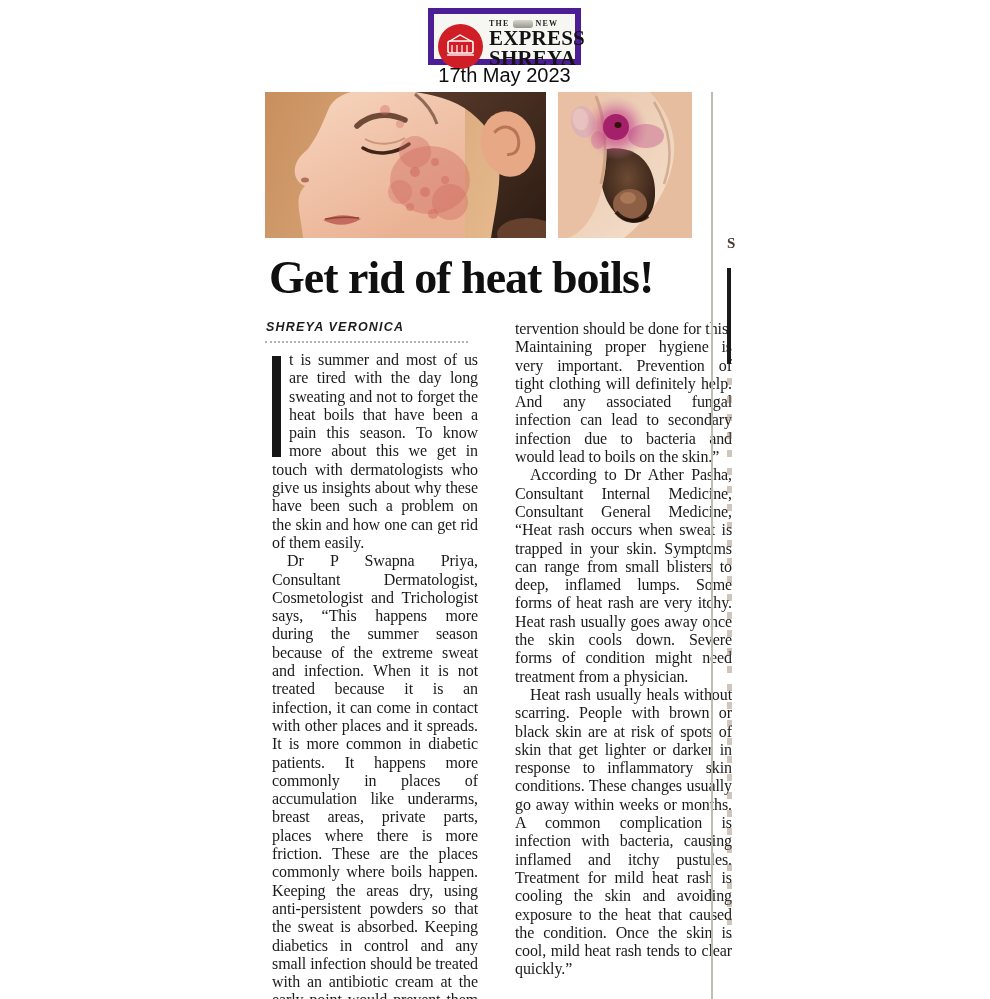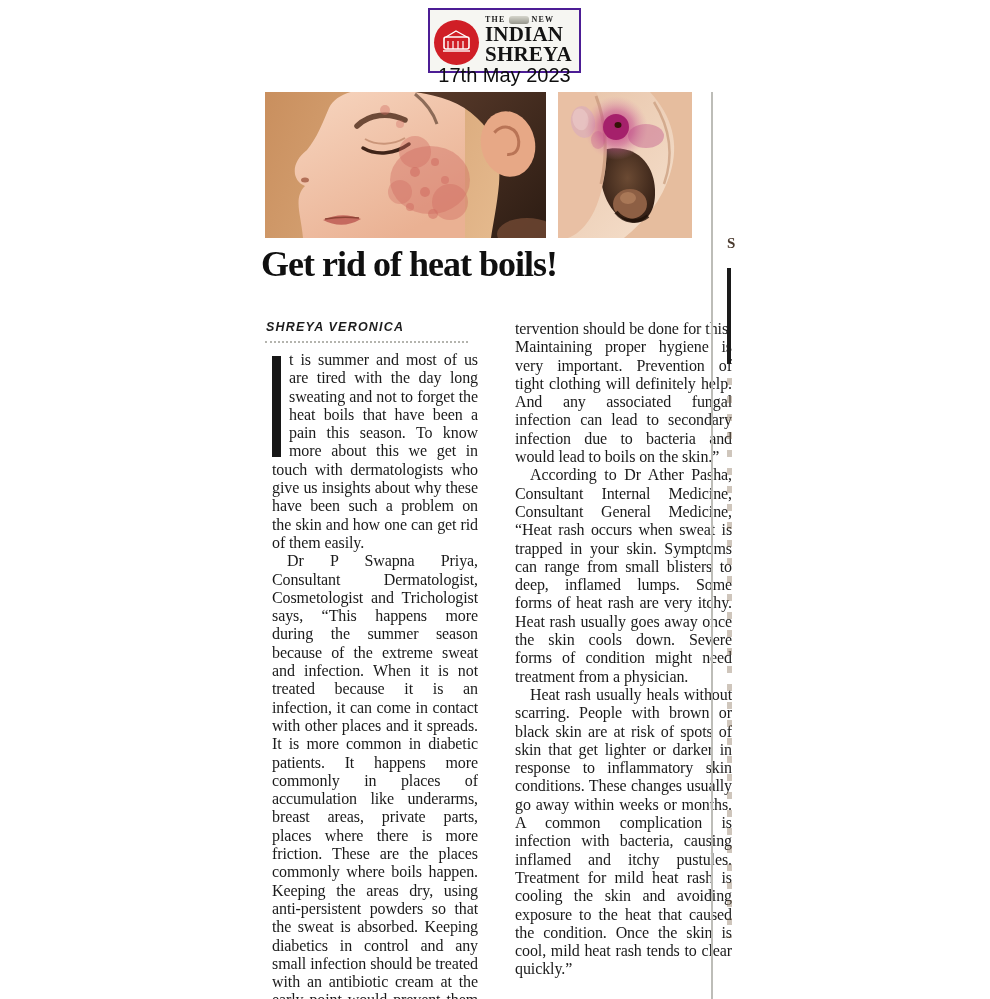--- a/index.html
+++ b/index.html
@@ -3,22 +3,22 @@
 <meta charset="utf-8">
 <style>
   html,body { margin:0; padding:0; background:#ffffff; }
   .page {
     position:relative; width:990px; height:999px; background:#ffffff; overflow:hidden;
     font-family:"Liberation Serif","DejaVu Serif",serif;
   }
 
   
   .masthead-box {
-    position:absolute; left:428px; top:8px; width:153px; height:65px;
-    background:#f6f6f2; border:2px solid #4c1d95; box-sizing:border-box;
+    position:absolute; left:428px; top:8px; width:153px; height:57px;
+    background:#f6f6f2; border:6px solid #4c1d95; box-sizing:border-box;
   }
   .logo-circle {
     position:absolute; left:4px; top:10px; width:45px; height:45px;
     border-radius:50%; background:#d01e26;
   }
   .masthead-text { position:absolute; left:55px; top:5px; width:95px; }
   .masthead-top {
     display:flex; align-items:center; gap:3px;
     font-size:8px; font-weight:bold; letter-spacing:1.2px; color:#222;
   }
@@ -35,22 +35,22 @@
   }
 
   
   .photo { position:absolute; top:92px; height:146px; overflow:hidden; }
   .photo svg { display:block; }
   .photo-left  { left:265px; width:281px; }
   .photo-right { left:558px; width:134px; }
 
   
   .headline {
-    position:absolute; left:261px; top:243px; width:470px; margin:0;
-    font-size:36px; font-weight:bold; letter-spacing:-1px; color:#101010; white-space:nowrap;
+    position:absolute; left:261px; top:243px; width:470px; margin:8px;
+    font-size:46px; font-weight:bold; letter-spacing:-1px; color:#101010; white-space:nowrap;
   }
   .byline {
     position:absolute; left:266px; top:320px;
     font-family:"Liberation Sans","DejaVu Sans",sans-serif;
     font-weight:bold; font-size:12.5px; letter-spacing:1.2px; color:#1c1c1c;font-style:italic;
   }
   .byline-rule { position:absolute; left:265px; top:341px; width:203px; border-top:2px dotted #b4b4ae; }
 
   
   .col {
@@ -94,21 +94,21 @@
         <path d="M14,29 L14,21 M19,29 L19,21 M24,29 L24,21 M29,29 L29,21" stroke="#ffffff" stroke-width="1.2"></path>
         <path d="M9,31 L36,31" stroke="#ffffff" stroke-width="1.4"></path>
       </svg>
     </div>
     <div class="masthead-text">
       <div class="masthead-top">
         <span>THE</span>
         <span class="mini-emblem"></span>
         <span>NEW</span>
       </div>
-      <div class="masthead-name">INDIAN</div>
+      <div class="masthead-name">EXPRESS</div>
       <div class="masthead-name">SHREYA</div>
     </div>
   </div>
   <div class="date-line">17th May 2023</div>
 
   <div class="photo photo-left">
     <svg width="281" height="146" viewBox="0 0 281 146">
       <defs>
         <linearGradient id="bgG" x1="0" y1="0" x2="1" y2="0.2">
           <stop offset="0" stop-color="#c98f5e"></stop>

